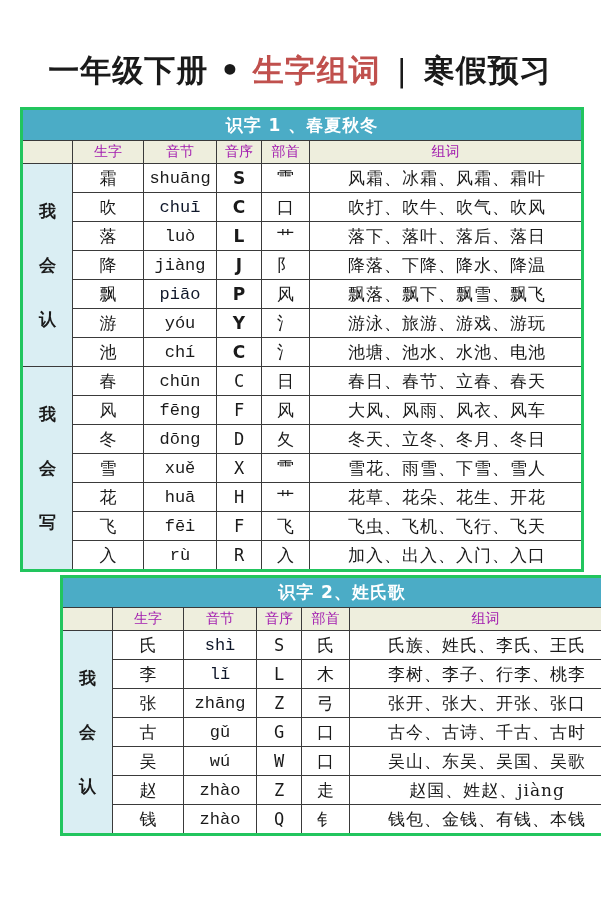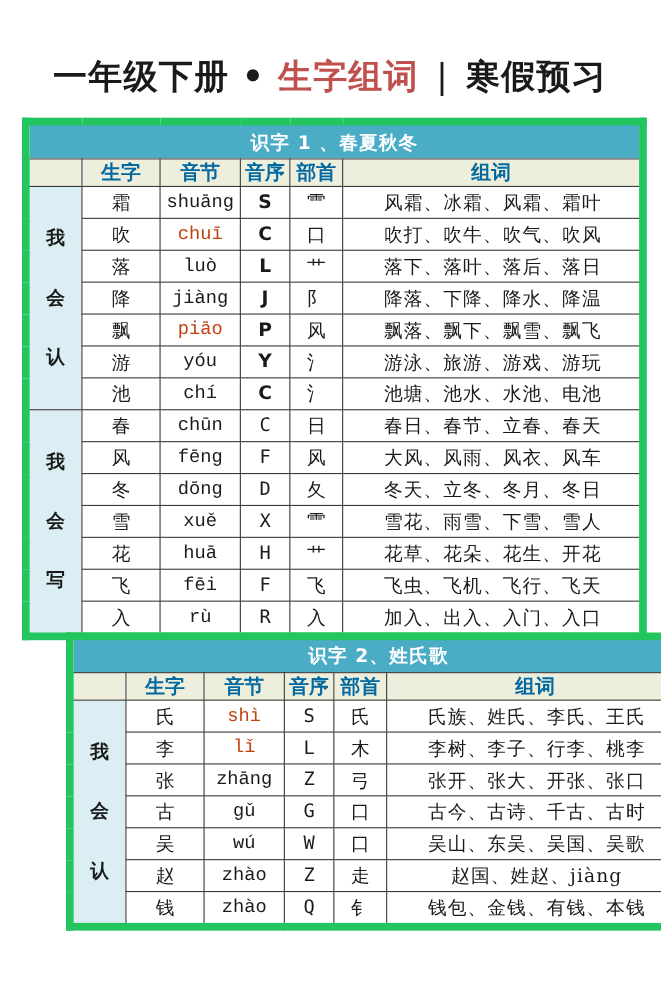--- a/index.html
+++ b/index.html
@@ -6,35 +6,35 @@
     body { width: 601px; height: 900px; position: relative; overflow: hidden;
            font-family: "DejaVu Serif", serif; color: #1a1a1a; }
     .page-title { position: absolute; top: 48px; left: 0; width: 600px; text-align: center;
                   font-family: "DejaVu Sans", sans-serif; font-size: 31px; font-weight: bold;
                   letter-spacing: 1px; line-height: 44px; white-space: nowrap; }
     .page-title .t-a { color: #1a1a1a; }
     .page-title .t-b { color: #c0504d; }
     .page-title .t-sep { color: #1a1a1a; font-weight: normal; padding: 0 4px; }
     .page-title .t-c { color: #1a1a1a; }
 
-    .sheet { position: absolute; left: 20px; width: 561px; border: 7px solid #22c55e;
+    .sheet { position: absolute; left: 20px; width: 561px; border: 3px solid #22c55e;
              border-collapse: collapse; table-layout: fixed; }
     .sheet td { border: 1px solid #3a3a3a; padding: 0; text-align: center; vertical-align: middle;
                 overflow: hidden; white-space: nowrap; }
     .band td { background: #4bacc6; color: #ffffff; font-family: "DejaVu Sans", sans-serif;
                font-weight: bold; font-size: 17px; height: 30px; letter-spacing: 1px; }
-    .hdr td { background: #eeeedd; color: #0369a1; font-weight: bold; font-size: 18px;
+    .hdr td { background: #eeeedd; color: #a21caf; font-weight: normal; font-size: 14px;
               height: 22px; font-family: "DejaVu Sans", sans-serif; }
     .row td { height: 28px; font-size: 17px; }
     .side { background: #daeef3; font-family: "DejaVu Sans", sans-serif; font-weight: bold;
             font-size: 17px; line-height: 54px; white-space: normal !important; }
     .side span { display: block; }
     .c-char { font-size: 18px; }
     .c-py { font-family: Liberation Mono, monospace; font-size: 16px; }
-    .c-py.purple { color: #c2410c; }
+    .c-py.purple { color: #0f172a; }
     .c-idx { font-family: "DejaVu Sans", sans-serif; font-size: 16px; font-weight: bold; }
     .c-idx.thin { font-weight: normal; font-family: "DejaVu Sans Mono", monospace; }
     .c-rad { font-size: 16px; }
     .c-words { text-align: center; padding-left: 3px !important; font-size: 17px;
                letter-spacing: 1px; }
   </style>
 </head>
 <body>
 
 <div class="page-title">

